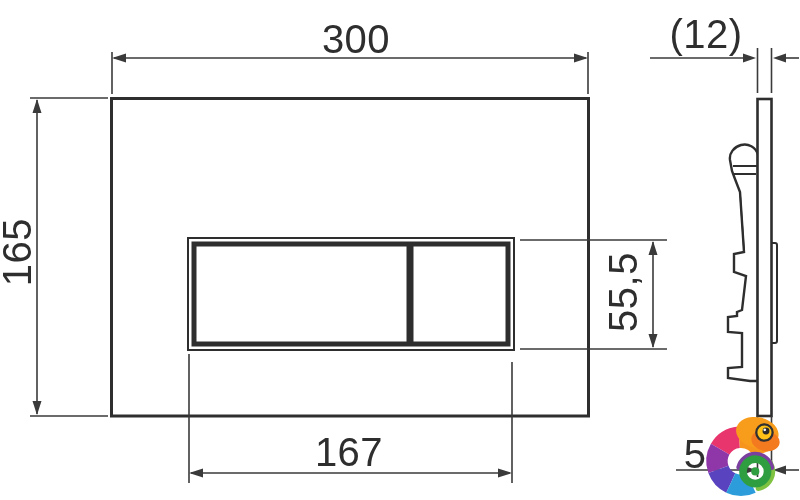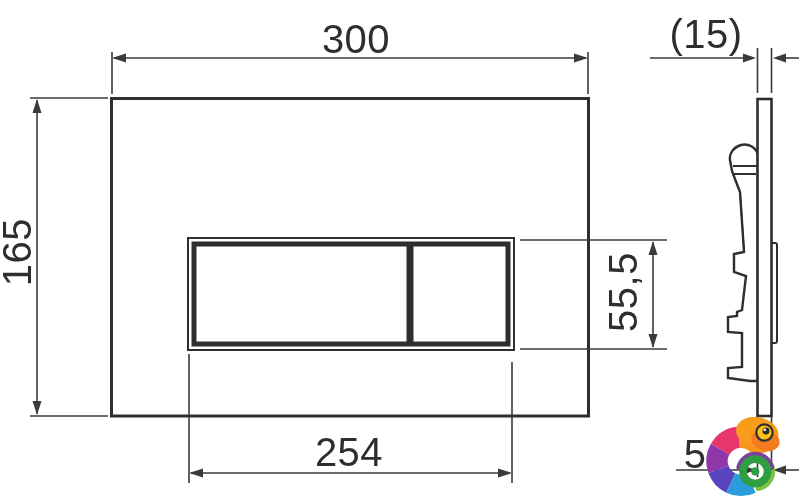--- a/index.html
+++ b/index.html
@@ -107,25 +107,25 @@
       <polygon stroke="none" points="756,470 743,465.5 743,474.5"></polygon>
       <line x1="786" y1="470" x2="799" y2="470"></line>
       <polygon stroke="none" points="773,470 786,465.5 786,474.5"></polygon>
     </g>
   </svg>
 
   <div class="dim-label" style="left:356px;top:39px;">300</div>
 
   <div class="dim-label rot" style="left:17px;top:252px;">165</div>
 
-  <div class="dim-label" style="left:349px;top:452px;">254</div>
+  <div class="dim-label" style="left:349px;top:452px;">167</div>
 
   <div class="dim-label rot" style="left:623px;top:292px;">55,5</div>
 
-  <div class="dim-label" style="left:706px;top:34px;">(15)</div>
+  <div class="dim-label" style="left:706px;top:34px;">(12)</div>
 
   <div class="dim-label" style="left:695px;top:454px;">5</div>
 
   <svg id="chameleon" viewBox="0 0 92 92">
 
     <path d="M41,20.1 A34,34 0 0 1 75.9,42.4 L56.2,49.6 A13,13 0 0 0 42.9,41.1 Z" fill="#F7941D"></path>
     <path d="M14.6,37 A34,34 0 0 1 41,20.1 L42.9,41.1 A13,13 0 0 0 32.7,47.5 Z" fill="#E8356D"></path>
     <path d="M12.1,65.6 A34,34 0 0 1 14.6,37 L32.7,47.5 A13,13 0 0 0 31.8,58.4 Z" fill="#8F36A8"></path>
     <path d="M29.6,84.8 A34,34 0 0 1 12.1,65.6 L31.8,58.4 A13,13 0 0 0 38.5,65.8 Z" fill="#5A43BF"></path>
     <path d="M58.4,84.8 A34,34 0 0 1 29.6,84.8 L38.5,65.8 A13,13 0 0 0 49.5,65.8 Z" fill="#2D9CDB"></path>

